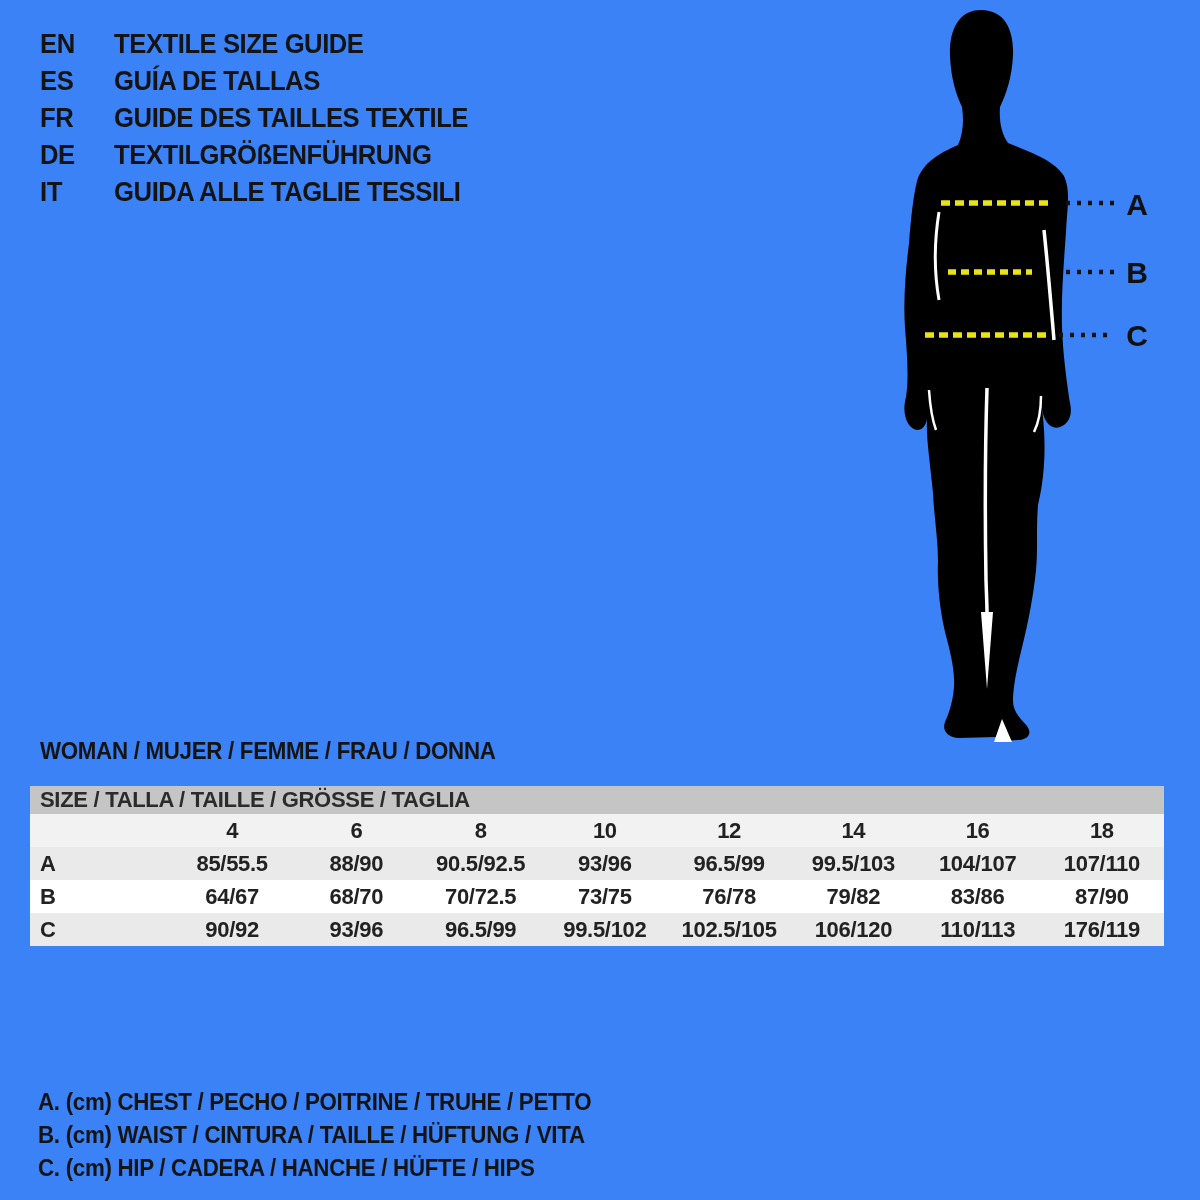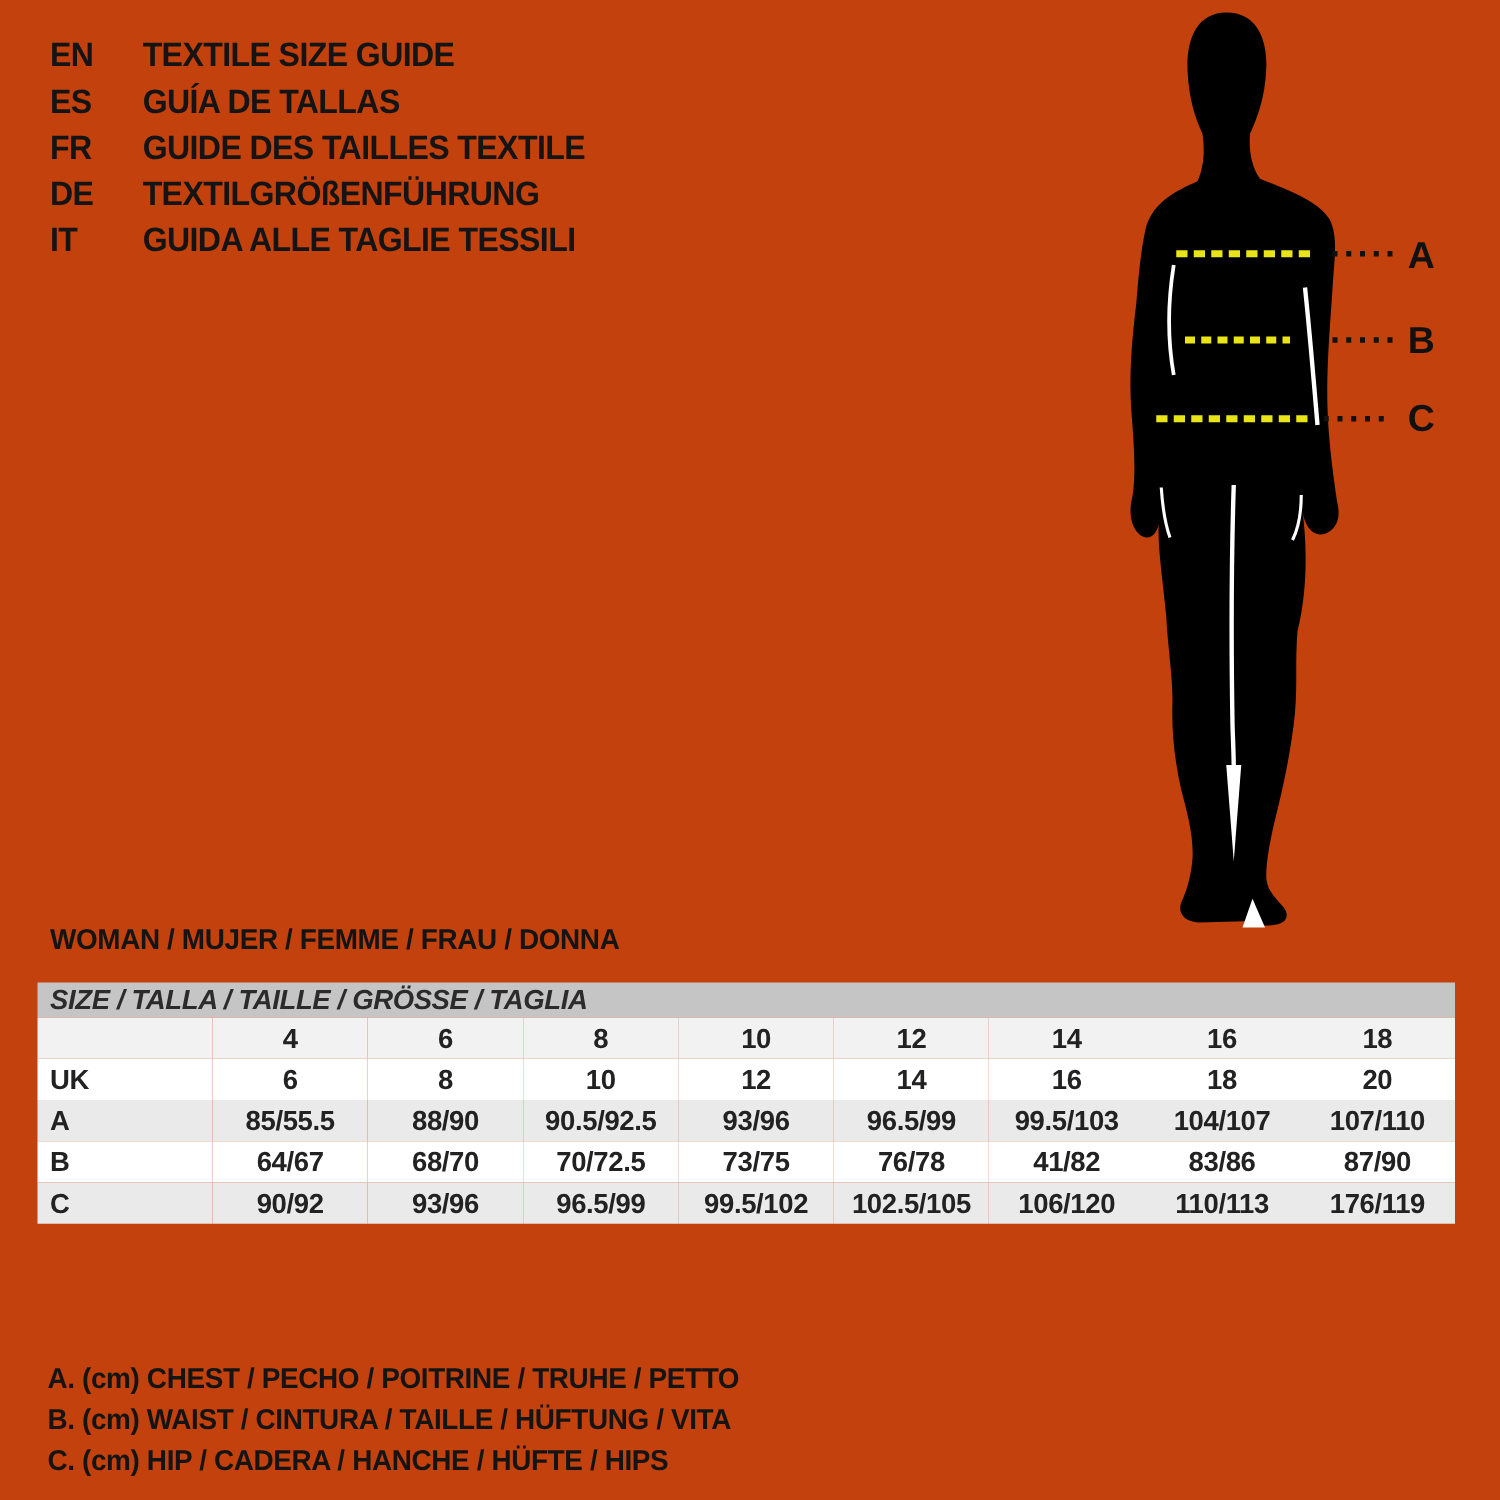--- a/index.html
+++ b/index.html
@@ -1,36 +1,36 @@
 <!DOCTYPE html>
 <html><head>
 <meta charset="utf-8">
 <style>
   html,body{margin:0;padding:0;background:#fff;}
   .canvas{
-    position:relative;width:1200px;height:1200px;background:#c2410c;
+    position:relative;width:1200px;height:1200px;background:#3b82f6;
     font-family:"Liberation Sans", sans-serif;color:#141414;overflow:hidden;
   }
   
   .lang-list{position:absolute;left:40px;top:26px;transform:scaleX(.95);transform-origin:left top;}
   .lang-row{display:flex;height:37px;align-items:center;}
   .lang-code{width:78px;font-size:27px;font-weight:700;letter-spacing:-.5px;}
   .lang-label{font-size:27px;font-weight:700;letter-spacing:-.5px;white-space:nowrap;}
   
   .figure{position:absolute;left:880px;top:0;width:290px;height:760px;}
   .figure svg{display:block;width:100%;height:100%;}
   .marker-label{position:absolute;width:34px;text-align:center;font-size:30px;font-weight:700;color:#111;}
   .marker-a{left:1120px;top:188px;}
   .marker-b{left:1120px;top:256px;}
   .marker-c{left:1120px;top:319px;}
   
   .section-title{position:absolute;left:40px;top:738px;font-size:23px;font-weight:700;letter-spacing:-.3px;transform:scaleX(.97);transform-origin:left top;}
   
   table.size-table{position:absolute;left:30px;top:786px;width:1134px;border-collapse:collapse;table-layout:fixed;}
-  .size-table th.size-header{height:28px;text-align:left;padding:0 0 0 10px;font-size:22px;font-weight:700;color:#2b2b2b;letter-spacing:-.3px;font-style:italic;}
+  .size-table th.size-header{height:28px;text-align:left;padding:0 0 0 10px;font-size:22px;font-weight:700;color:#2b2b2b;letter-spacing:-.3px;}
   .size-table td{height:33px;text-align:center;vertical-align:middle;font-size:22px;font-weight:700;letter-spacing:-.3px;padding:0;color:#222;}
   .size-table td.row-label{text-align:left;padding-left:10px;}
   
   .legend{position:absolute;left:38px;top:1086px;transform:scaleX(.97);transform-origin:left top;}
   .legend-line{font-size:23px;font-weight:700;letter-spacing:-.3px;line-height:33px;white-space:nowrap;}
 </style>
 </head>
 <body>
 
 <div class="canvas">
@@ -139,50 +139,39 @@
           <td class="row-label"></td>
           <td>4</td>
           <td>6</td>
           <td>8</td>
           <td>10</td>
           <td>12</td>
           <td>14</td>
           <td>16</td>
           <td>18</td>
         </tr>
-        <tr style="background: rgb(255, 255, 255);">
-          <td class="row-label">UK</td>
-          <td>6</td>
-          <td>8</td>
-          <td>10</td>
-          <td>12</td>
-          <td>14</td>
-          <td>16</td>
-          <td>18</td>
-          <td>20</td>
-        </tr>
         <tr style="background: rgb(234, 234, 234);">
           <td class="row-label">A</td>
           <td>85/55.5</td>
           <td>88/90</td>
           <td>90.5/92.5</td>
           <td>93/96</td>
           <td>96.5/99</td>
           <td>99.5/103</td>
           <td>104/107</td>
           <td>107/110</td>
         </tr>
         <tr style="background: rgb(255, 255, 255);">
           <td class="row-label">B</td>
           <td>64/67</td>
           <td>68/70</td>
           <td>70/72.5</td>
           <td>73/75</td>
           <td>76/78</td>
-          <td>41/82</td>
+          <td>79/82</td>
           <td>83/86</td>
           <td>87/90</td>
         </tr>
         <tr style="background: rgb(234, 234, 234);">
           <td class="row-label">C</td>
           <td>90/92</td>
           <td>93/96</td>
           <td>96.5/99</td>
           <td>99.5/102</td>
           <td>102.5/105</td>

